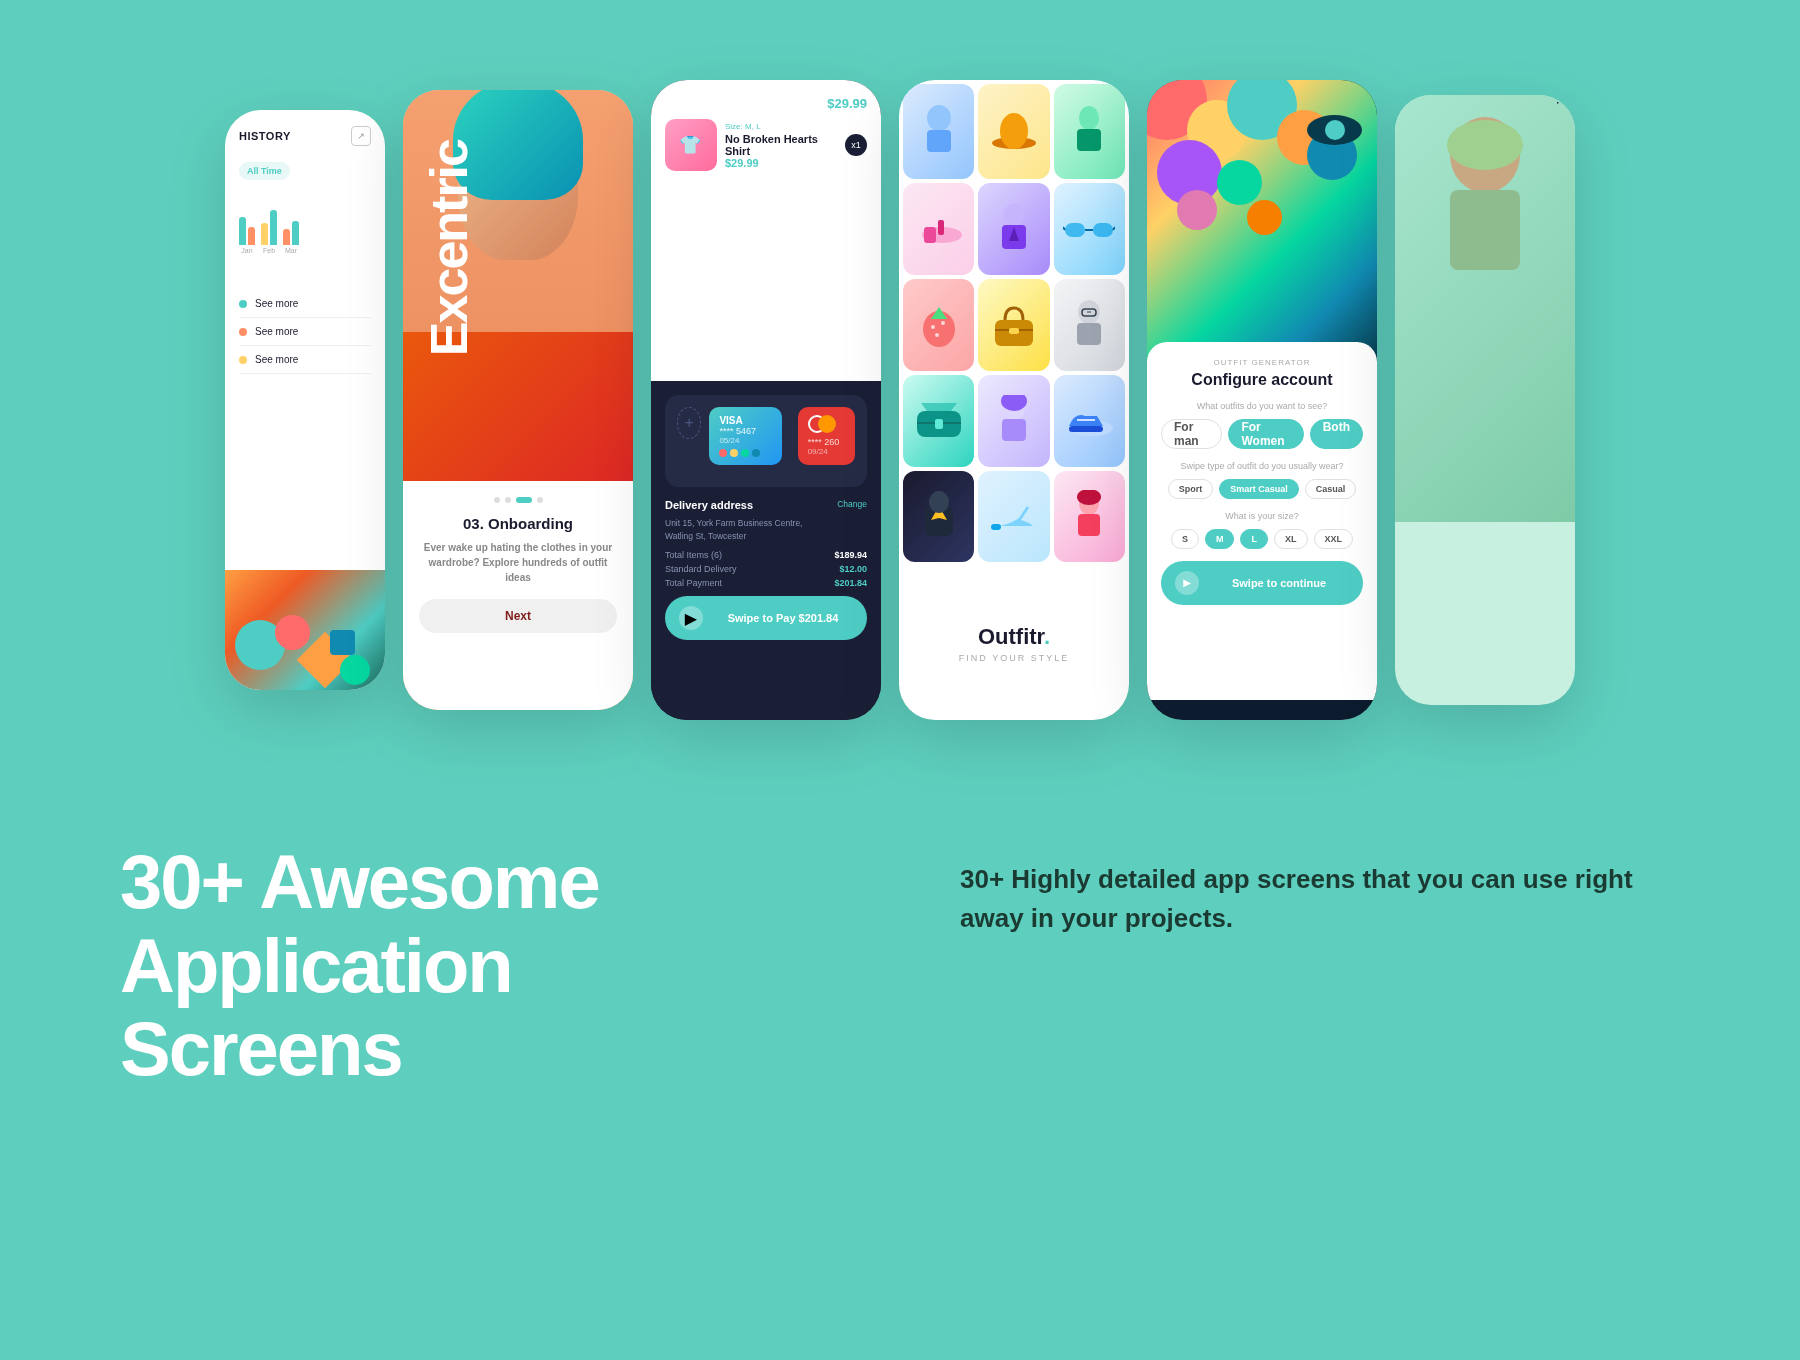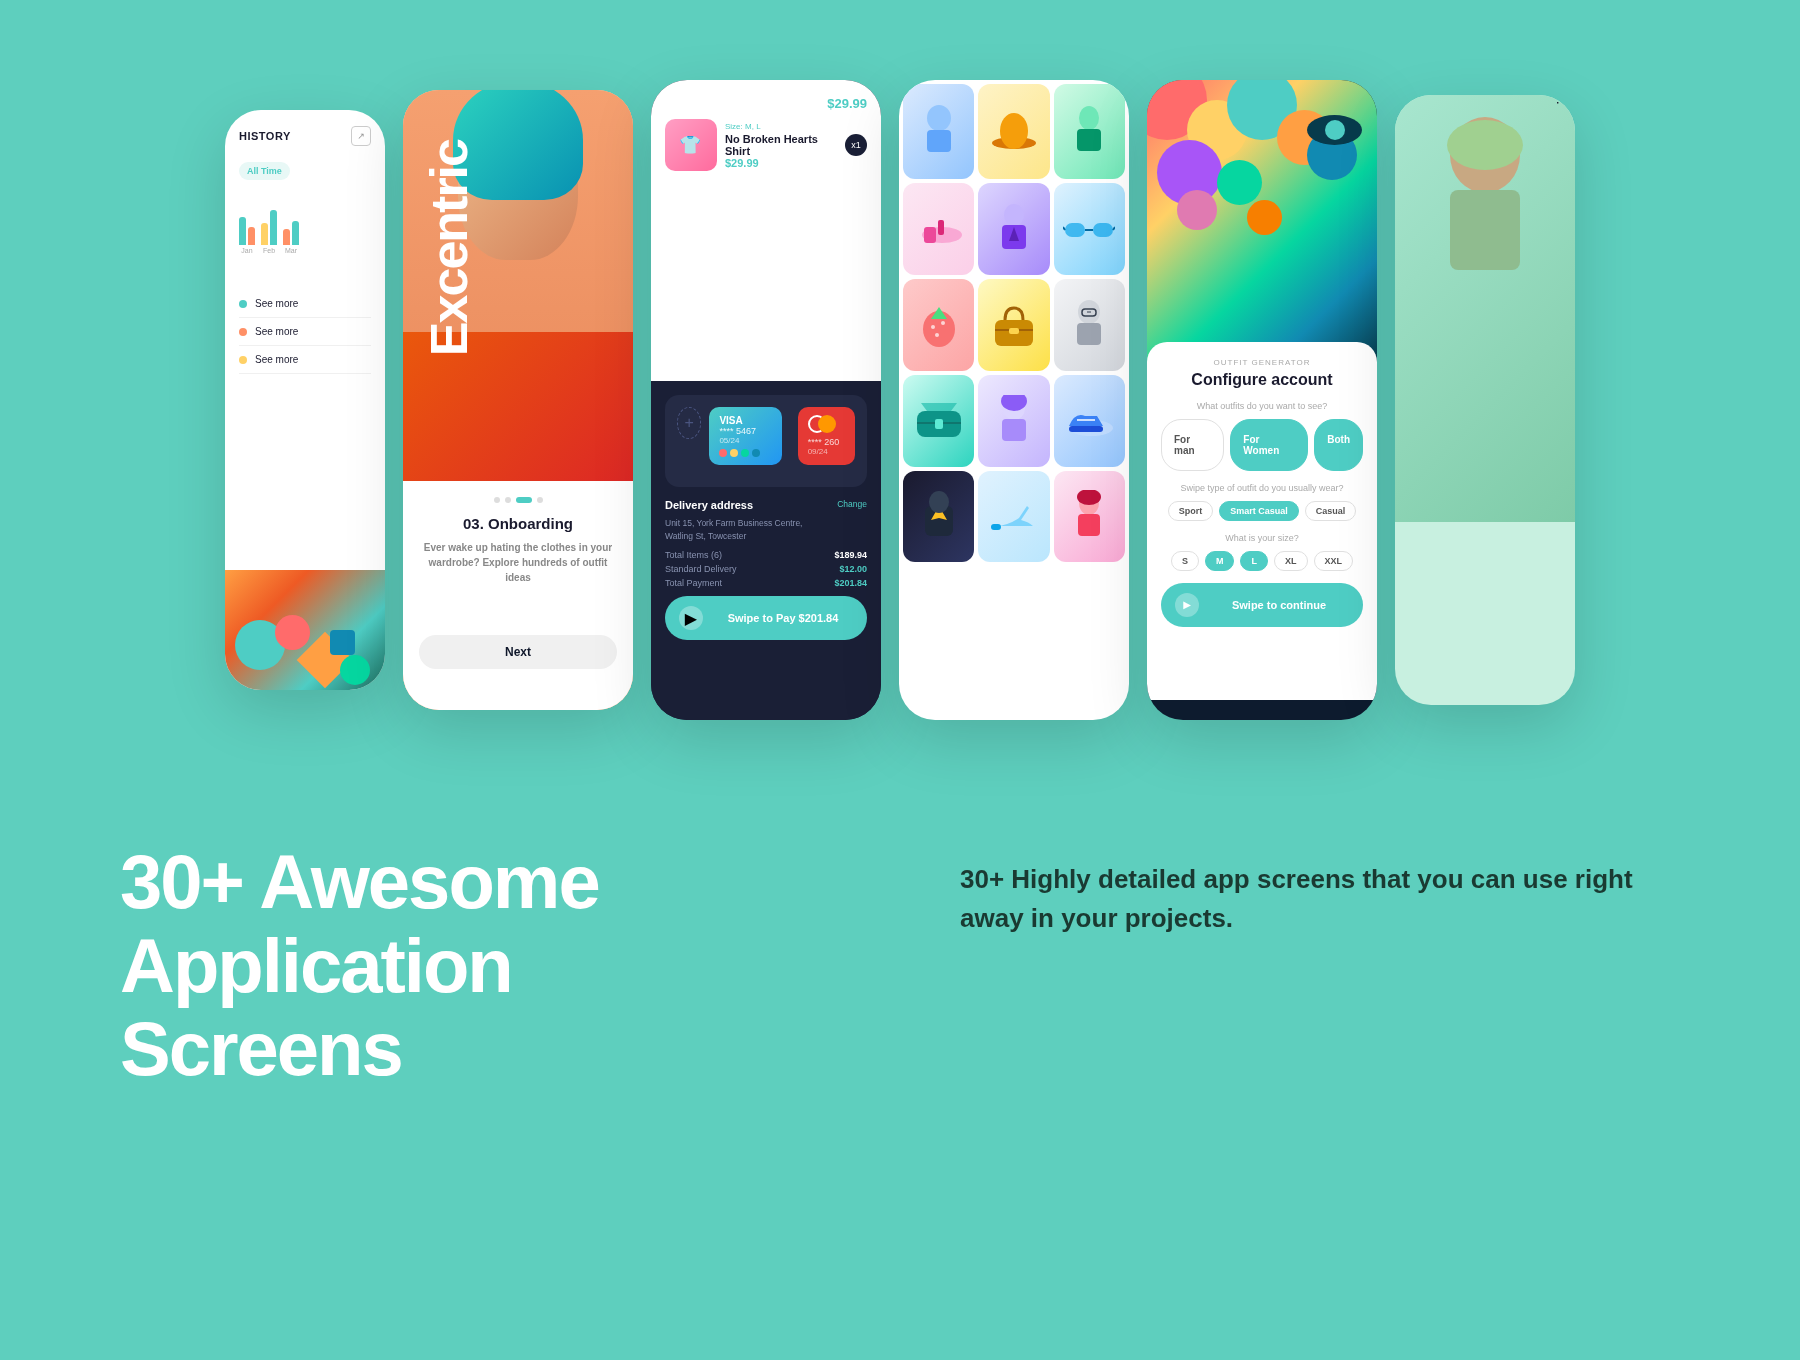--- a/index.html
+++ b/index.html
@@ -244,23 +244,22 @@
       font-weight: bold;
     }
     .next-button {
       background: #f0f0f0;
       border: none;
       border-radius: 20px;
       padding: 10px 0;
       width: 100%;
       font-size: 12px;
       font-weight: 600;
-      color: #0f172a;
+      color: #7f1d1d;
       cursor: pointer;
-      margin-top: 36px;
     }
 
     
     .phone-3 {
       width: 230px;
       height: 640px;
       background: #1a1f36;
     }
     .phone-3-inner {
       width: 100%;
@@ -453,23 +452,23 @@
       border-radius: 20px 20px 0 0;
       padding: 16px 14px;
       margin-top: -20px;
       position: relative;
     }
     .config-subtitle { font-size: 8px; color: #aaa; text-align: center; letter-spacing: 1px; text-transform: uppercase; margin-bottom: 4px; }
     .config-title { font-size: 16px; font-weight: 800; color: #1a1a2e; text-align: center; margin-bottom: 12px; }
     .config-question { font-size: 9px; color: #aaa; text-align: center; margin-bottom: 8px; }
     .pill-row { display: flex; gap: 6px; justify-content: center; margin-bottom: 12px; }
     .pill {
-      padding: 14px 12px;
+      padding: 0 12px;
       border-radius: 20px;
-      font-size: 10px;
+      font-size: 12px;
       font-weight: 600;
       border: 1.5px solid #e0e0e0;
       color: #555;
     }
     .pill.active { background: #4ecdc4; color: white; border-color: #4ecdc4; }
     .pill.small { padding: 4px 10px; font-size: 9px; }
     .config-swipe {
       background: #4ecdc4;
       border-radius: 28px;
       padding: 10px 14px;
@@ -835,20 +834,26 @@
         </svg>
       </div>
       <div class="outfit-cell cell-woman-red">
         <svg width="38" height="52" viewBox="0 0 38 52">
           <ellipse cx="19" cy="13" rx="10" ry="12" fill="#fda4af"></ellipse>
           <rect x="8" y="24" width="22" height="22" rx="4" fill="#f43f5e"></rect>
           <ellipse cx="19" cy="7" rx="12" ry="8" fill="#be123c"></ellipse>
         </svg>
       </div>
     </div>
+    <div class="outfit-logo-section">
+      <div class="outfitr-logo">
+        <span>Outfitr</span><span class="outfitr-dot">.</span>
+      </div>
+      <div class="outfitr-tagline">FIND YOUR STYLE</div>
+    </div>
   </div>
 
   <div class="phone-card phone-5">
     <div class="config-top">
       <div class="abstract-bg">
 
         <div class="abs-shape" style="width:80px;height:80px;background:#ff6b6b;top:-20px;left:-20px;border-radius:50%;"></div>
         <div class="abs-shape" style="width:60px;height:60px;background:#ffd166;top:20px;left:40px;border-radius:50%;"></div>
         <div class="abs-shape" style="width:70px;height:70px;background:#4ecdc4;top:-10px;left:80px;border-radius:50%;"></div>
         <div class="abs-shape" style="width:55px;height:55px;background:#ff9f43;top:30px;left:130px;border-radius:50%;"></div>

